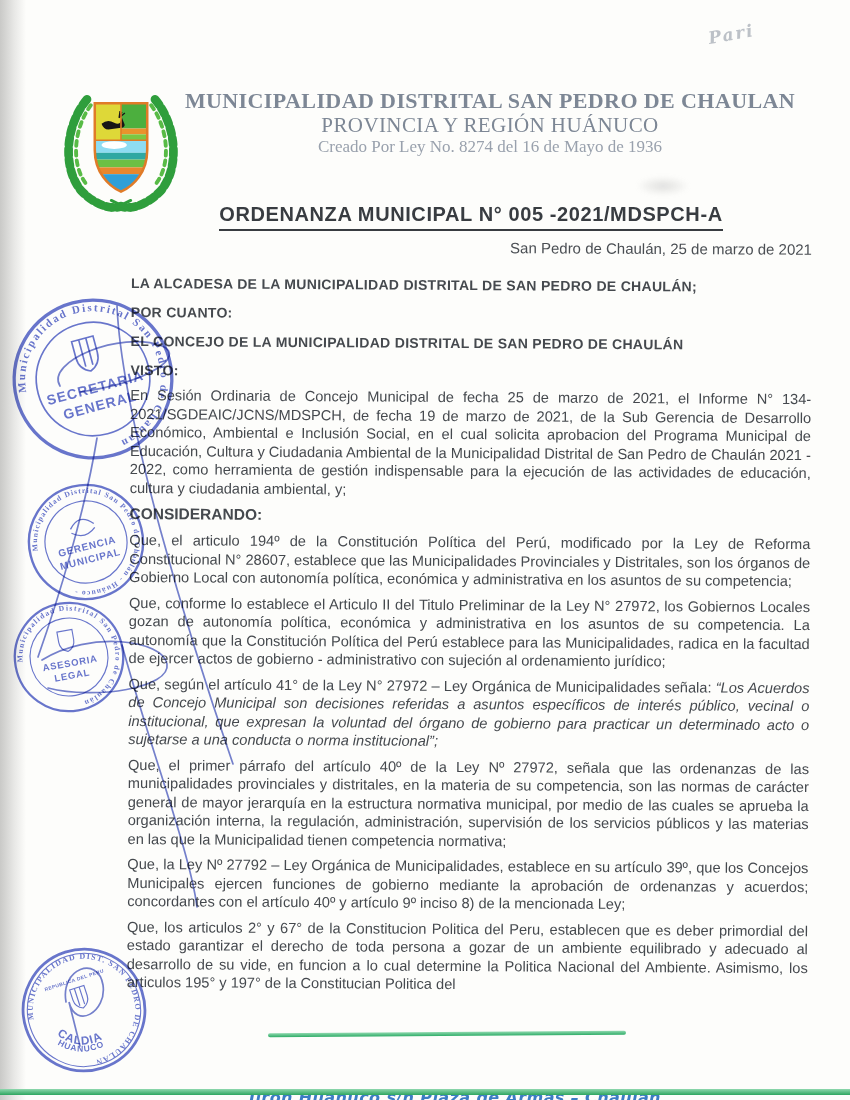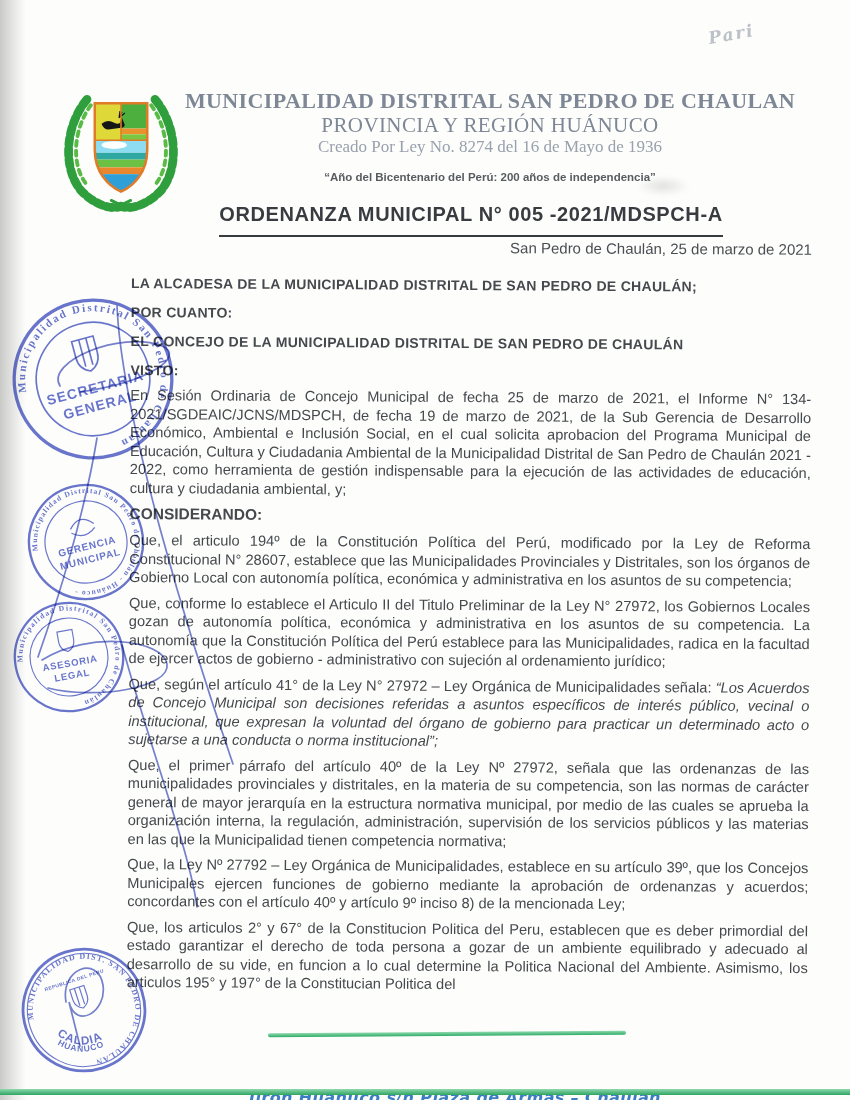--- a/index.html
+++ b/index.html
@@ -15,21 +15,21 @@
   
   .logo{position:absolute;left:56px;top:78px;width:130px;height:136px;overflow:visible;}
   .header-text{position:absolute;left:168px;top:88px;width:644px;text-align:center;
         font-family:"Liberation Serif",serif;color:#7d8795;}
   .org1{font-size:22px;font-weight:600;letter-spacing:.4px;line-height:25px;}
   .org2{font-size:21px;font-weight:400;letter-spacing:.4px;line-height:24px;}
   .law{font-size:17px;color:#99a1ad;}
   .motto{font-family:"Liberation Sans",sans-serif;font-size:11.5px;font-weight:700;color:#585c61;margin-top:14px;}
   .doc-title{position:absolute;left:130px;top:203px;width:682px;text-align:center;
         font:700 20px "Liberation Sans",sans-serif;letter-spacing:.6px;color:#383c41;}
-  .doc-title span{border-bottom:2.5px solid #383c41;padding-bottom:10px;}
+  .doc-title span{border-bottom:2.5px solid #383c41;padding-bottom:4px;}
   .dateline{position:absolute;left:130px;top:239px;width:682px;text-align:right;
         font-size:15px;color:#4a4e53;transform:rotate(.3deg);}
 
   
   .body-text{position:absolute;left:131px;top:274px;width:681px;color:#45494e;
         transform:rotate(.35deg);transform-origin:left top;}
   .open-line{font-weight:700;font-size:14px;letter-spacing:.3px;margin:0 0 11px 0;line-height:18px;}
   .body-text p{margin:0 0 7px 0;font-size:14.6px;line-height:18.5px;text-align:justify;}
   .cons-head{font-weight:700;font-size:15.5px;margin:4px 0 8px 0;line-height:19px;}
   .quote-italic{font-style:italic;}
@@ -95,21 +95,20 @@
         <path d="M38,64 h54 M65,26 v38" stroke="#e07b28" stroke-width="1.6"></path>
       </g>
       <path d="M38,26 L92,26 L92,74 C92,97 78,111 65,117 C52,111 38,97 38,74 Z" fill="none" stroke="#e07b28" stroke-width="2.6"></path>
     </g>
   </svg>
 
   <div class="header-text">
     <div class="org1">MUNICIPALIDAD DISTRITAL SAN PEDRO DE CHAULAN</div>
     <div class="org2">PROVINCIA Y REGIÓN HUÁNUCO</div>
     <div class="law">Creado Por Ley No. 8274 del 16 de Mayo de 1936</div>
-    <div class="motto">“Año del Bicentenario del Perú: 200 años de independencia”</div>
   </div>
 
   <div class="doc-title">
     <span>ORDENANZA MUNICIPAL N° 005 -2021/MDSPCH-A</span>
   </div>
   <div class="dateline">San Pedro de Chaulán, 25 de marzo de 2021</div>
 
   <div class="body-text">
     <div class="open-line">LA ALCADESA DE LA MUNICIPALIDAD DISTRITAL DE SAN PEDRO DE CHAULÁN;</div>
     <div class="open-line">POR CUANTO:</div>

